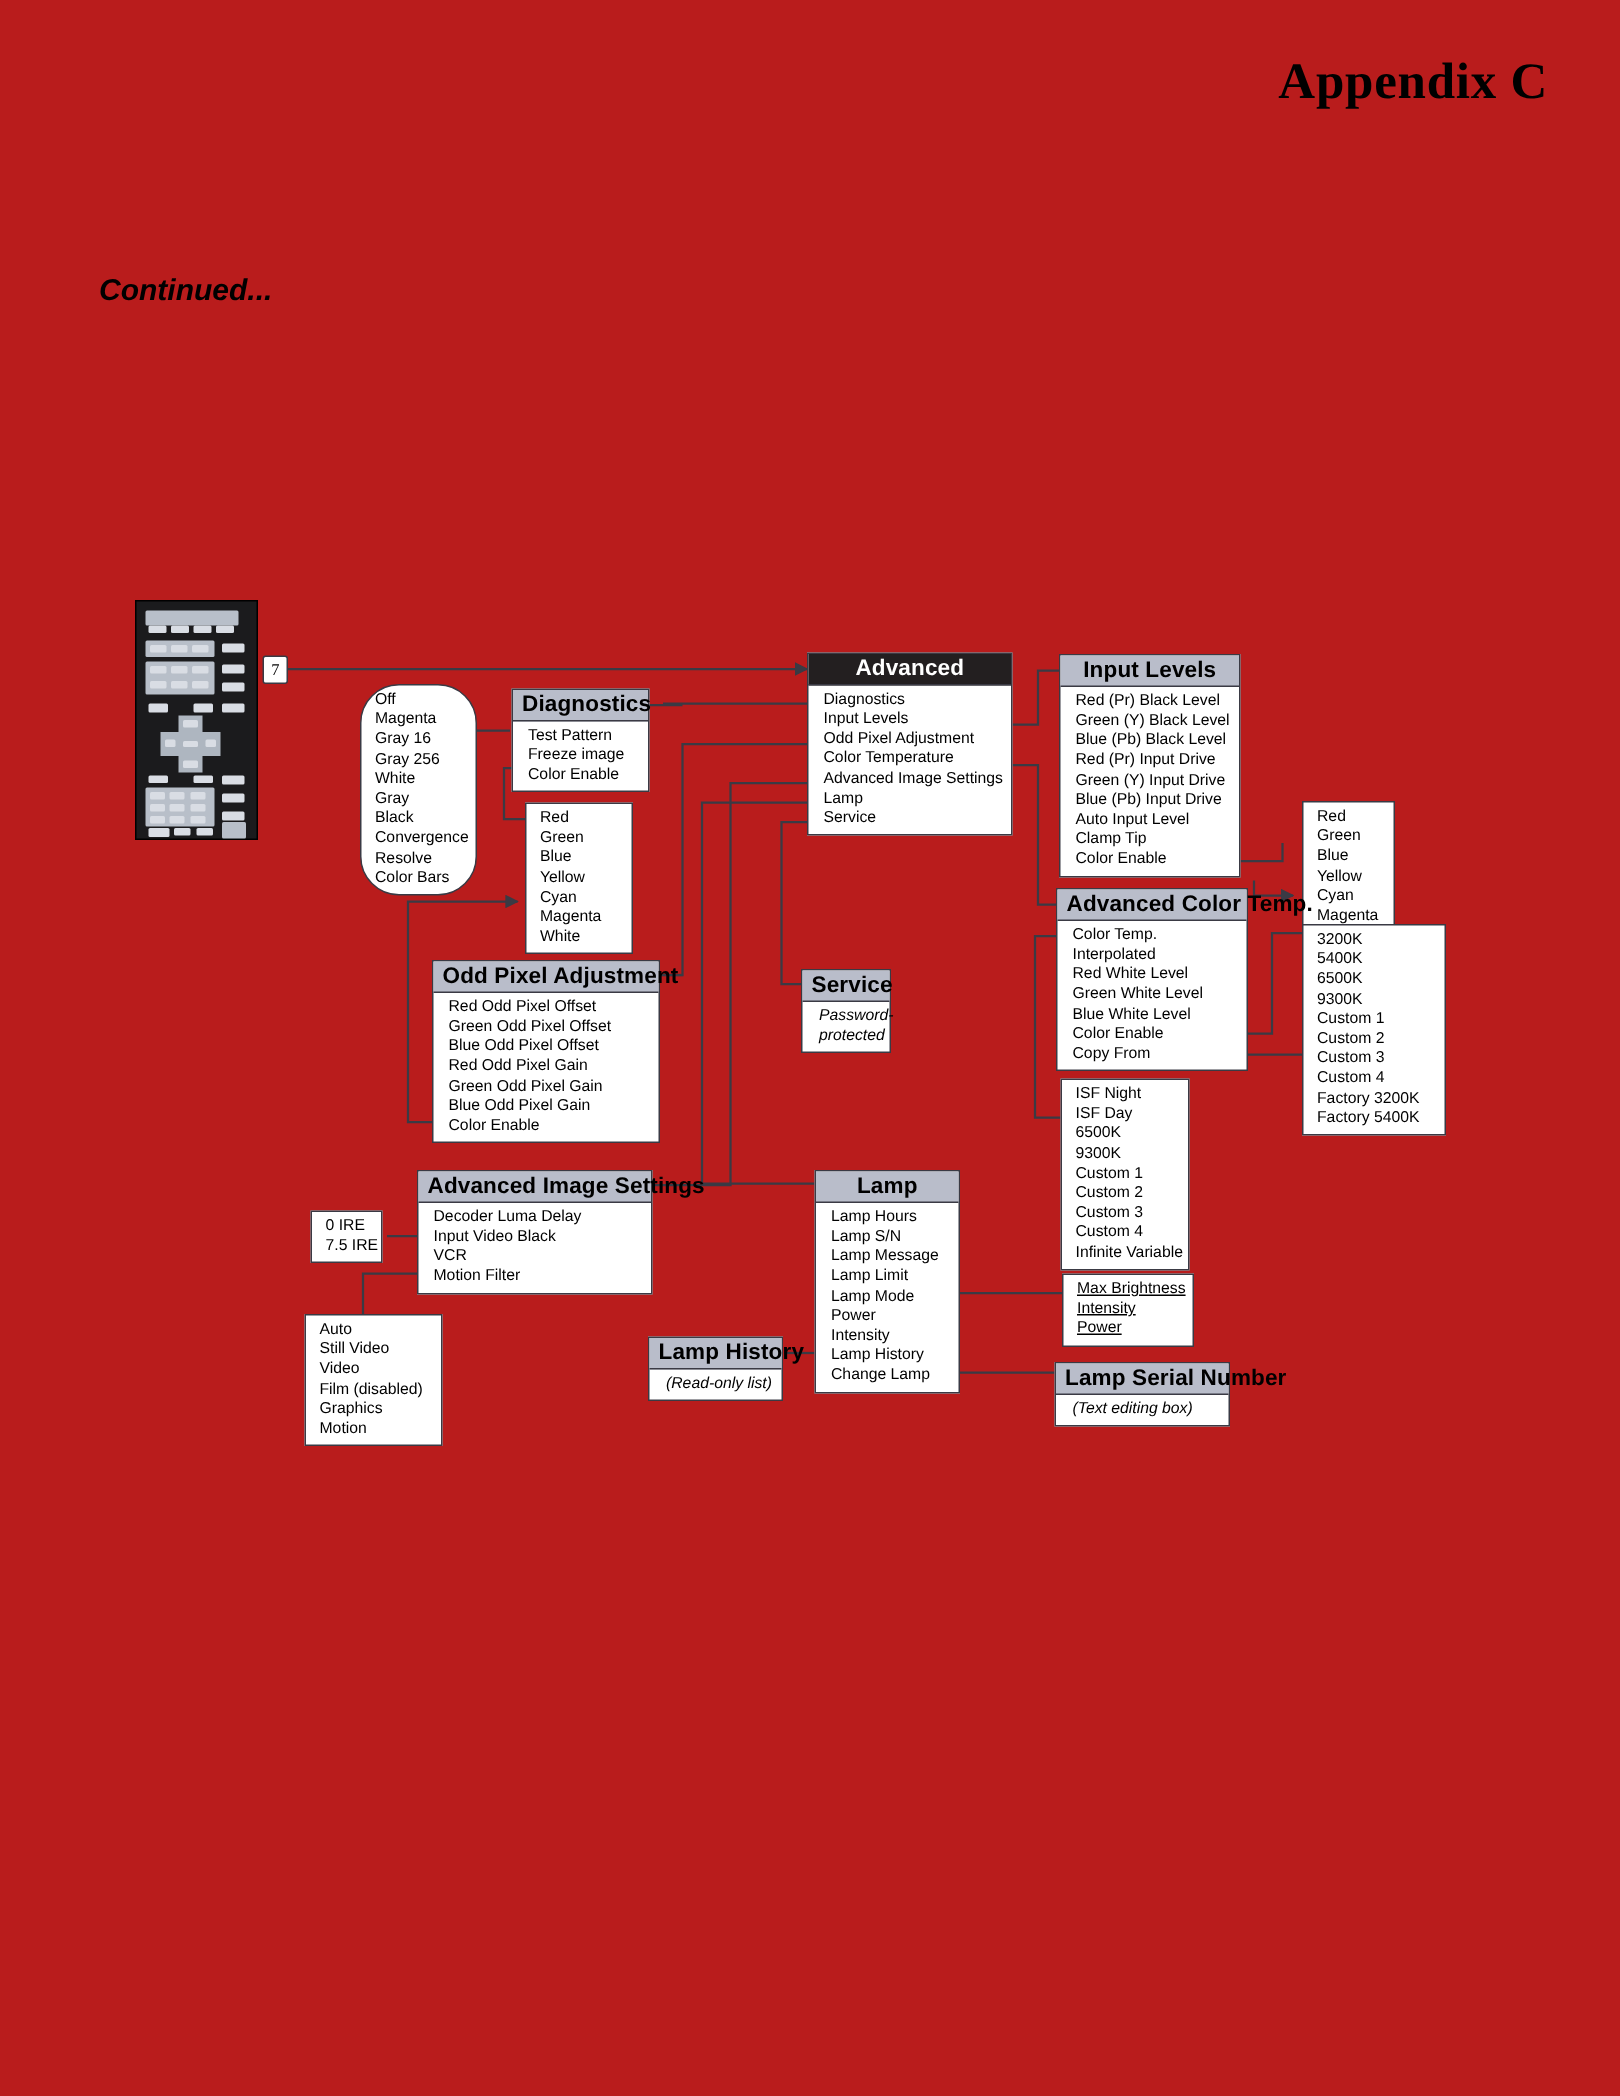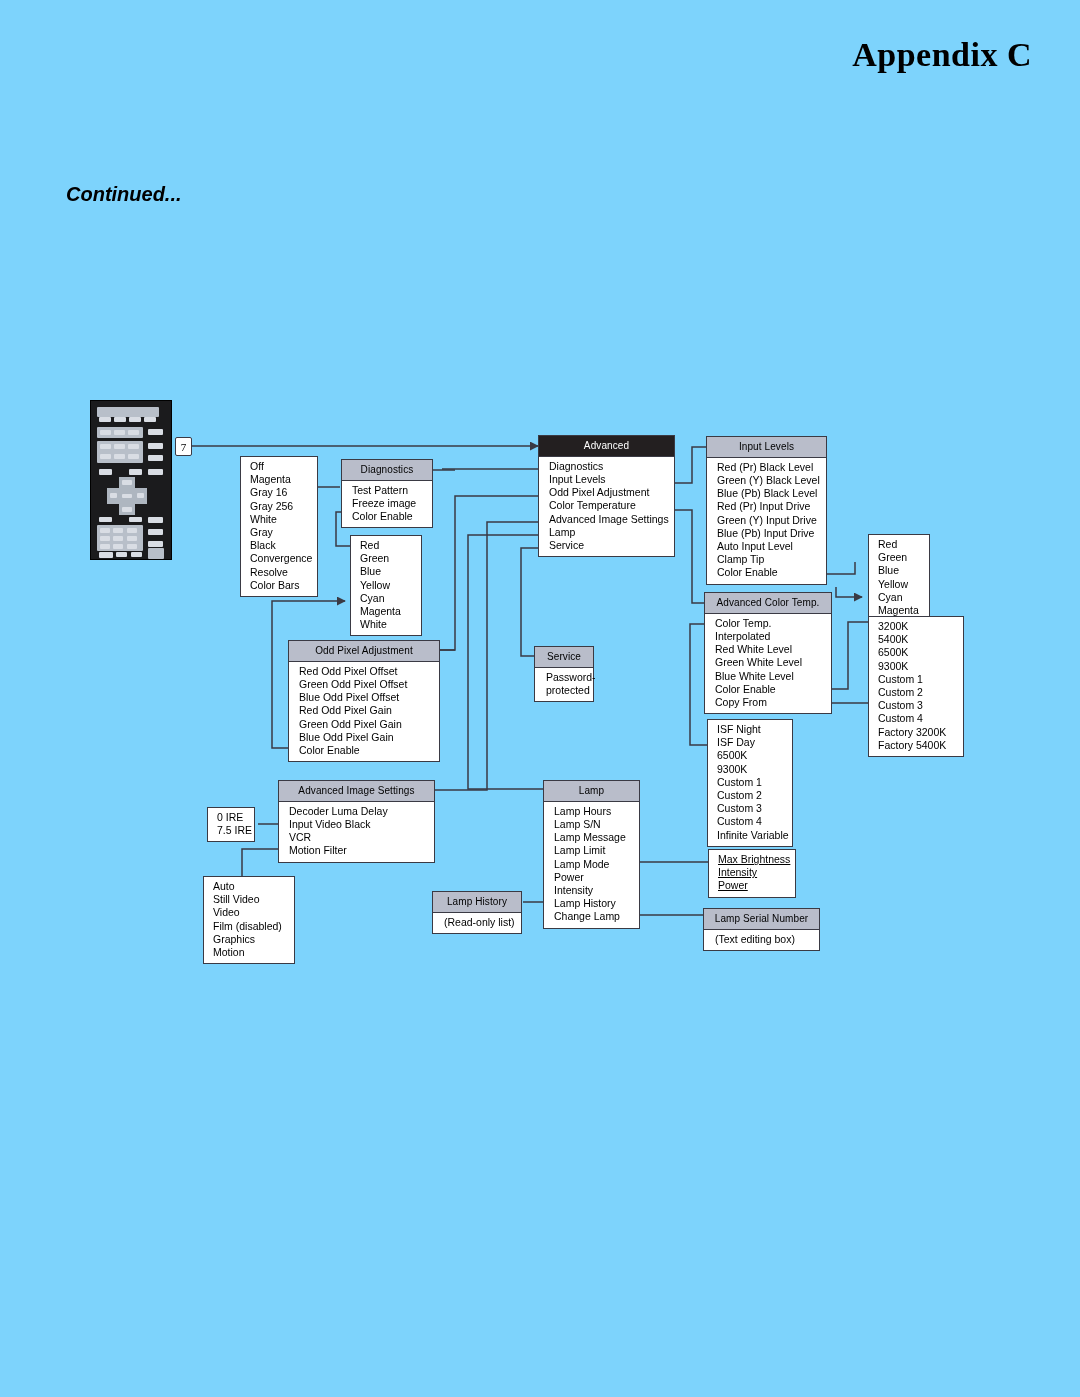--- a/index.html
+++ b/index.html
@@ -10,21 +10,21 @@
   }
   body {
     font-family: "Liberation Sans", sans-serif;
     color: #000;
   }
   #page {
     position: relative;
     width: 1080px;
     height: 1397px;
     overflow: hidden;
-    background: #7dd3fc;
+    background: #b91c1c;
   }
 
   
   .page-title {
     position: absolute;
     right: 48px;
     top: 36px;
     font-family: "Liberation Serif", serif;
     font-weight: bold;
     font-size: 34px;
@@ -72,22 +72,22 @@
     background: #ffffff;
     border: 1.2px solid #3a3a44;
     box-sizing: border-box;
     font-size: 10.5px;
     line-height: 13.2px;
   }
   .box .hdr {
     background: #b9bdca;
     border-bottom: 1.2px solid #3a3a44;
     color: #000;
-    font-weight: normal;
-    font-size: 10px;
+    font-weight: bold;
+    font-size: 15px;
     text-align: center;
     padding: 3px 6px 3.5px 6px;
     letter-spacing: 0.1px;
     white-space: nowrap;
   }
   .box.dark .hdr {
     background: #231f20;
     color: #ffffff;
   }
   .box .items {
@@ -95,20 +95,21 @@
   }
   .box .items div {
     white-space: nowrap;
   }
   .box.plain .items {
     padding: 3px 6px 4px 9px;
   }
   .box .items div.ital {
   }
   .box .items div.note {
+    font-style: italic;
     padding-left: 1px;
   }
 
   
   .step-callout {
     position: absolute;
     width: 17px;
     height: 19px;
     border: 1.3px solid #3a3a44;
     border-radius: 2px;
@@ -266,21 +267,21 @@
       <div class="kd" style="left:57px; top:140px; width:15px; height:6px;"></div>
 
       <div class="kd" style="left:8px;  top:151px; width:14px; height:6px;"></div>
       <div class="kd" style="left:25px; top:151px; width:11px; height:5px;"></div>
       <div class="kd" style="left:40px; top:151px; width:11px; height:5px;"></div>
       <div class="k" style="left:57px; top:147px; width:16px; height:11px;"></div>
     </div>
 
     <div class="step-callout" style="left:175px; top:437px;">7</div>
 
-    <div class="box plain" style="left:240px; top:456px; width:78px;">
+    <div class="box plain" style="left:240px; top:456px; width:78px;border-radius:26px;">
       <div class="items">
         <div>Off</div>
         <div>Magenta</div>
         <div>Gray 16</div>
         <div>Gray 256</div>
         <div>White</div>
         <div>Gray</div>
         <div>Black</div>
         <div>Convergence</div>
         <div>Resolve</div>

